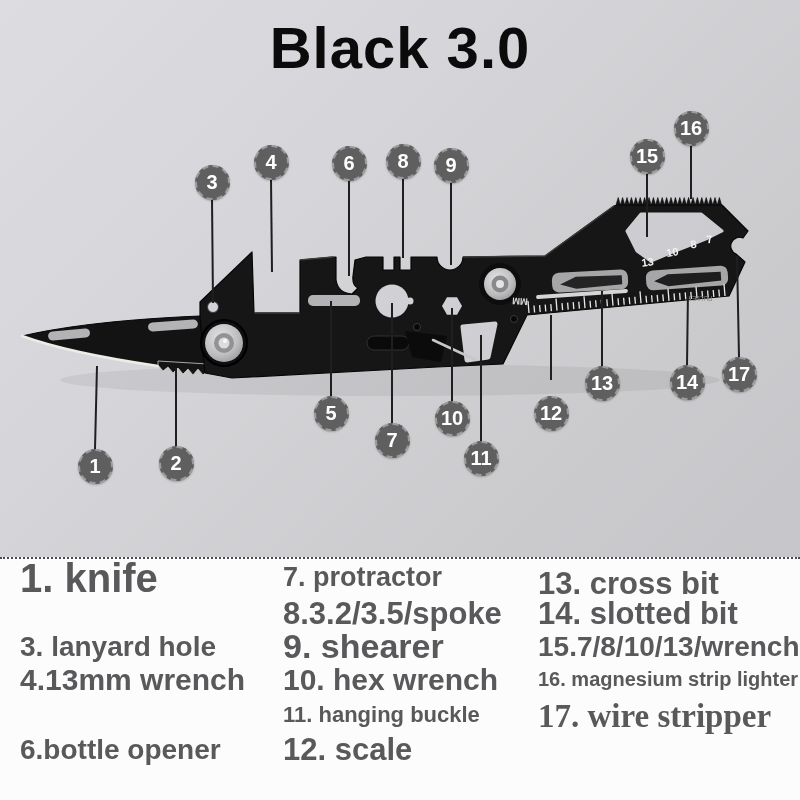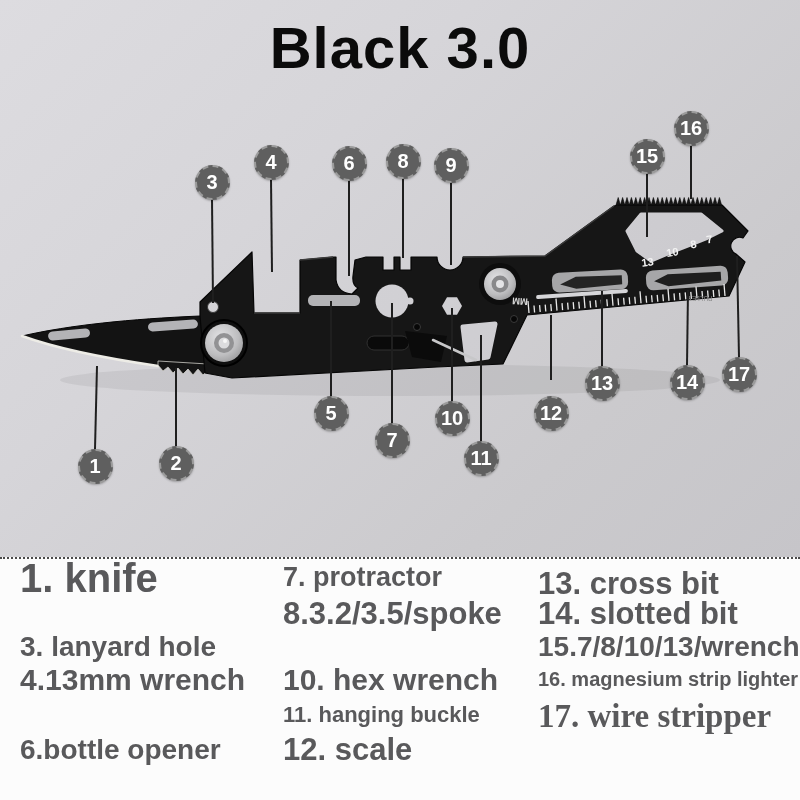--- a/index.html
+++ b/index.html
@@ -192,20 +192,21 @@
       </div>
   </div>
 
   <div class="legend">
       <div class="item" style="left: 20px; top: -4px; font-size: 40px; text-align: center;">1. knife</div>
       <div class="item" style="left: 20px; top: 72px; font-size: 28px;">3. lanyard hole</div>
       <div class="item" style="left: 20px; top: 104px; font-size: 30px;">4.13mm wrench</div>
       <div class="item" style="left: 20px; top: 175px; font-size: 28px;">6.bottle opener</div>
       <div class="item" style="left: 283px; top: 3px; font-size: 27px;">7. protractor</div>
       <div class="item" style="left: 283px; top: 37px; font-size: 31px;">8.3.2/3.5/spoke</div>
+      <div class="item" style="left: 283px; top: 68px; font-size: 34px;">9. shearer</div>
       <div class="item" style="left: 283px; top: 104px; font-size: 30px;">10. hex wrench</div>
       <div class="item" style="left: 283px; top: 143px; font-size: 22px;">11. hanging buckle</div>
       <div class="item" style="left: 283px; top: 173px; font-size: 31px;">12. scale</div>
       <div class="item" style="left: 538px; top: 7px; font-size: 31px;">13. cross bit</div>
       <div class="item" style="left: 538px; top: 37px; font-size: 31px;">14. slotted bit</div>
       <div class="item" style="left: 538px; top: 72px; font-size: 28px;">15.7/8/10/13/wrench</div>
       <div class="item" style="left: 538px; top: 109px; font-size: 20px;">16. magnesium strip lighter</div>
       <div class="item" style="left: 538px; top: 139px; font-size: 33px; font-family: Liberation Serif, serif;">17. wire stripper</div>
     </div>
 </div>

